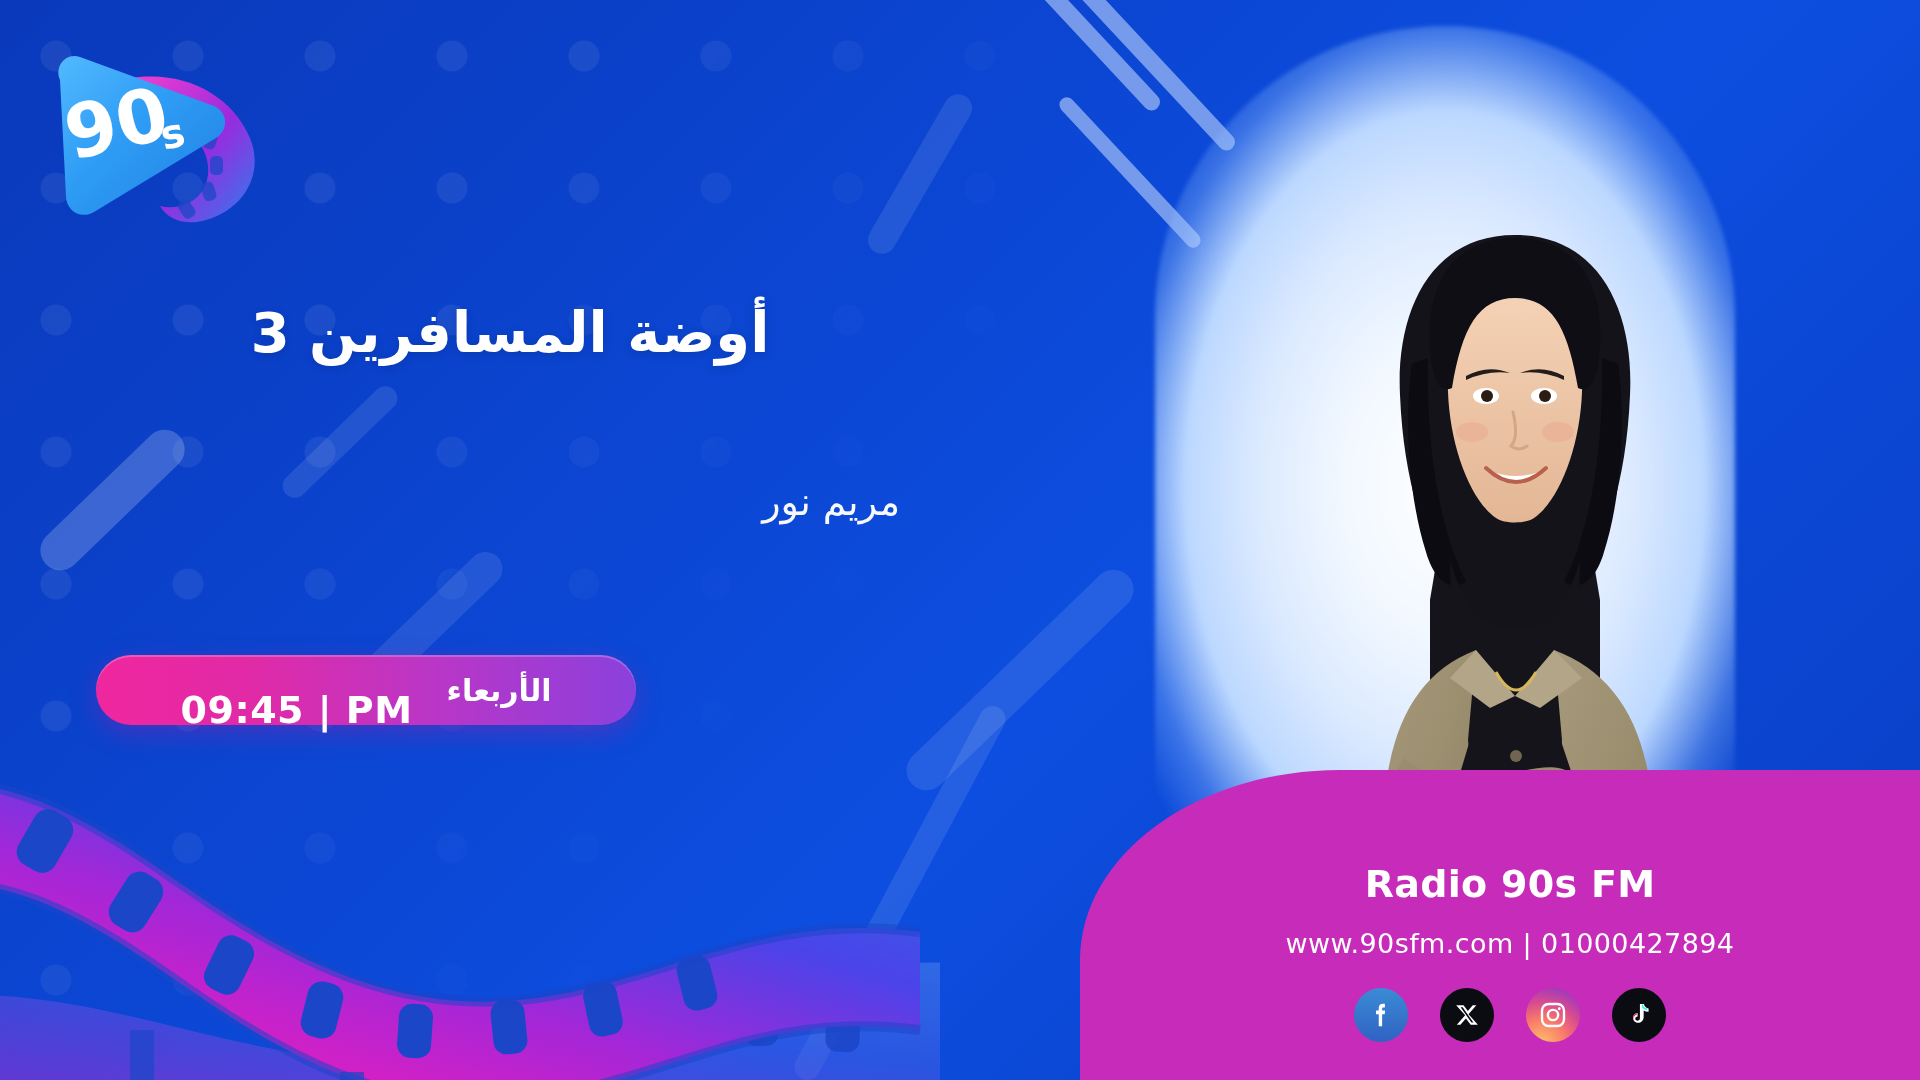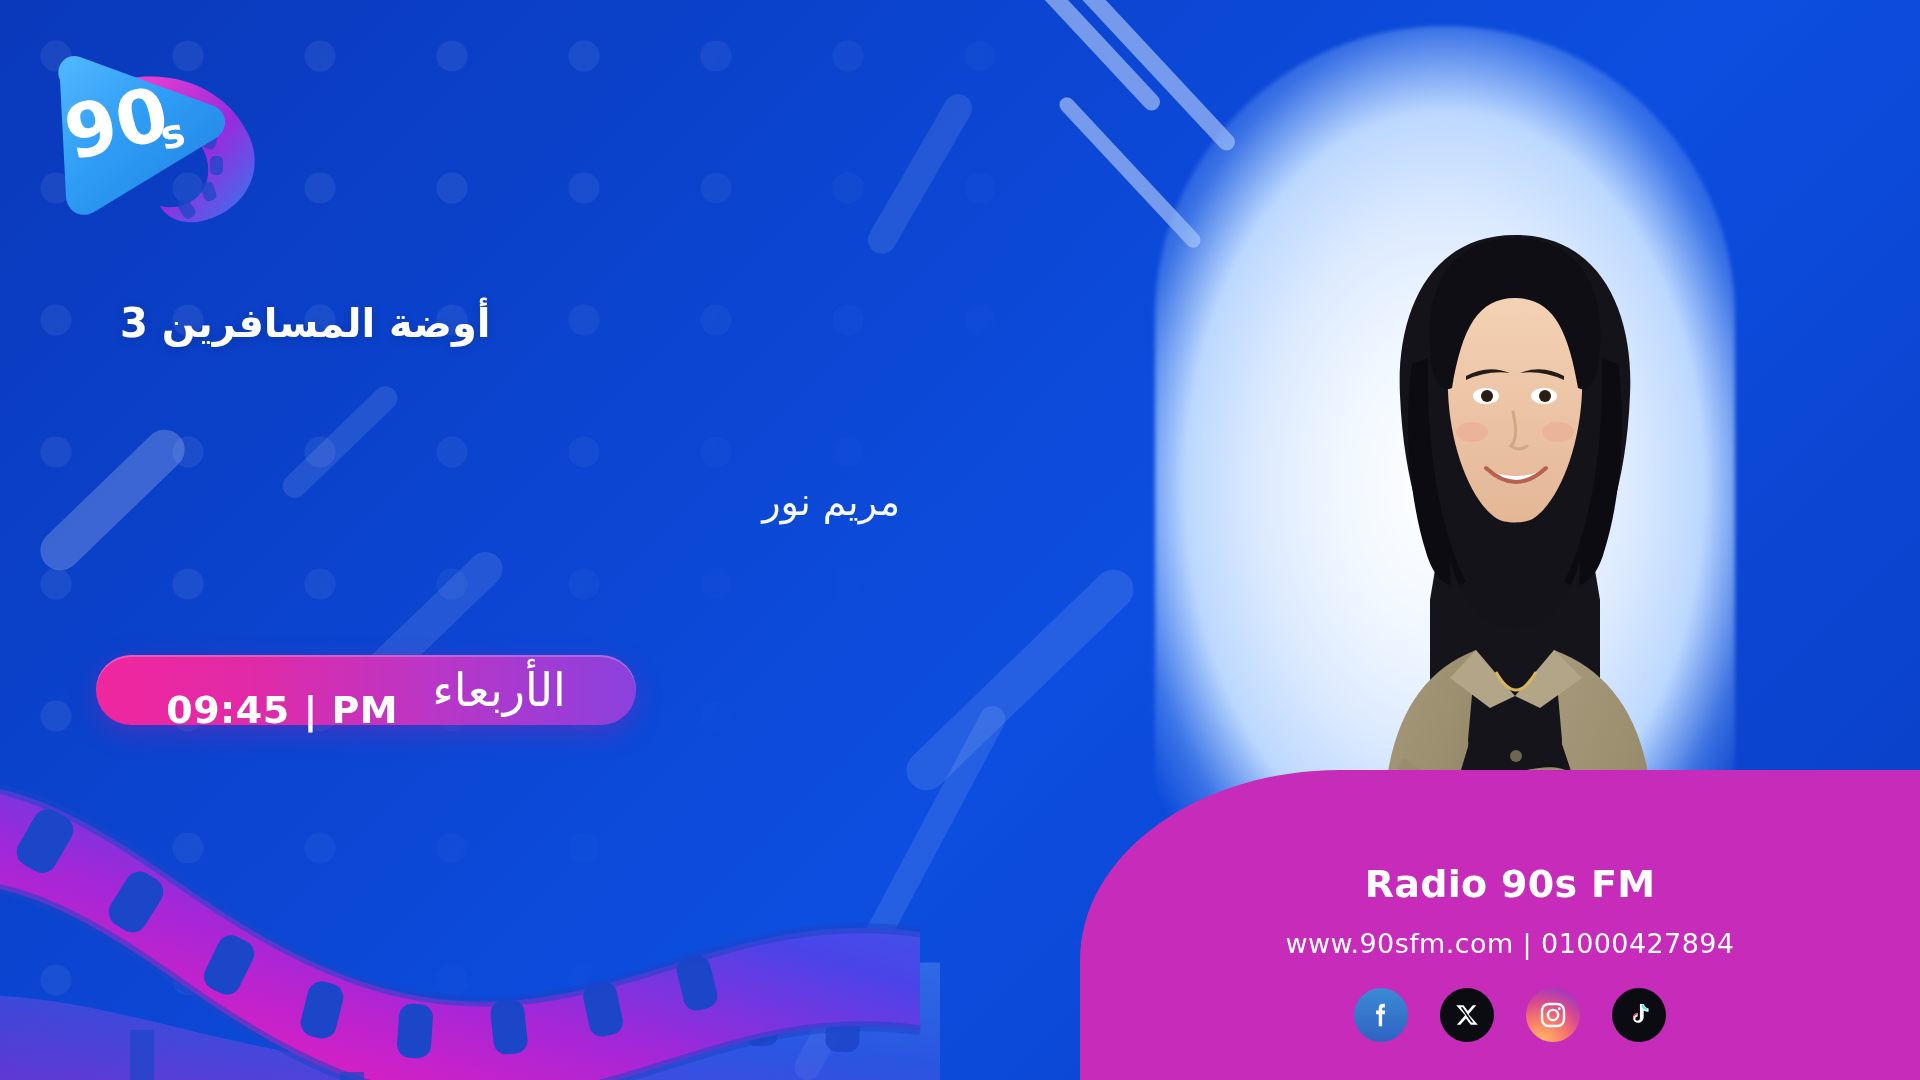--- a/index.html
+++ b/index.html
@@ -26,40 +26,40 @@
   
   .arch{position:absolute;left:1155px;top:26px;width:580px;height:1000px;
     border-radius:290px 290px 0 0;
     background:radial-gradient(ellipse 62% 52% at 50% 46%,#ffffff 0%,#f2f8ff 28%,#dceaff 52%,#bcd8ff 72%,rgba(150,195,255,.35) 88%,rgba(120,175,255,0) 100%);
     filter:blur(2px);}
   .photo-wrap{position:absolute;left:1300px;top:180px;width:430px;height:760px;}
 
   
   .title{
     position:absolute;left:120px;top:300px;width:780px;
-    text-align:left;direction:rtl;
-    color:#fff;font-size:40px;font-weight:700;letter-spacing:0px;
+    text-align:center;direction:rtl;
+    color:#fff;font-size:56px;font-weight:700;letter-spacing:0px;
     text-shadow:0 2px 10px rgba(0,0,0,.14);
   }
   .presenter{
     position:absolute;left:120px;top:480px;width:780px;
     text-align:right;direction:rtl;
     color:#ffffff;font-size:38px;font-weight:400;opacity:.97;
   }
 
   
   .badge{
     position:absolute;left:96px;top:655px;width:540px;height:70px;
     border-radius:40px;
     background:linear-gradient(90deg,#f0279f 0%,#e12aa6 28%,#ba36c6 62%,#9a3dd6 88%,#8b41dd 100%);
     box-shadow:0 8px 26px rgba(160,30,170,.38), inset 0 2px 0 rgba(255,255,255,.22);
     display:flex;align-items:center;justify-content:center;gap:34px;
     direction:rtl;
   }
-  .badge .day{color:#fff;font-size:46px;font-weight:400;letter-spacing:1px;}
+  .badge .day{color:#fff;font-size:30px;font-weight:700;letter-spacing:1px;}
   .badge .time{color:#fff;font-size:38px;font-weight:700;direction:ltr;letter-spacing:.5px;margin-top:40px;}
 
   
   .footer{
     position:absolute;left:1080px;top:770px;width:860px;height:320px;
     background:#c62cb9;
     border-top-left-radius:260px 190px;
   }
   .brand{
     position:absolute;left:1080px;top:862px;width:860px;text-align:center;

